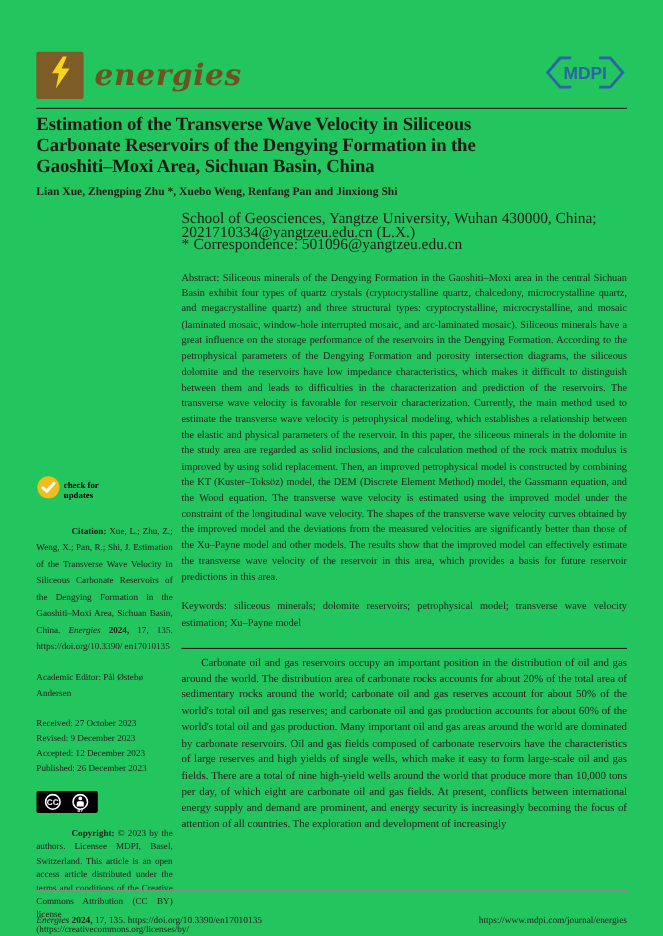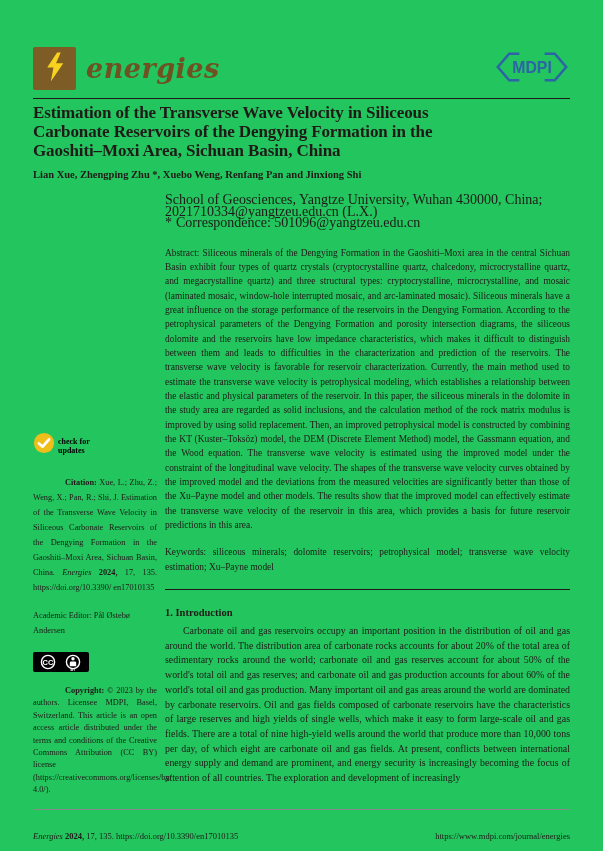--- a/index.html
+++ b/index.html
@@ -150,20 +150,26 @@
       <div class="citation-block">
         <span class="lbl">Citation:</span>
         <span>Xue, L.; Zhu, Z.; Weng, X.; Pan, R.; Shi, J. Estimation of the Transverse Wave Velocity in Siliceous Carbonate Reservoirs of the Dengying Formation in the Gaoshiti–Moxi Area, Sichuan Basin, China.</span>
         <span class="it">Energies</span>
         <span class="bd">2024,</span>
         <span>17, 135. https://doi.org/10.3390/ en17010135</span>
       </div>
 
       <div class="editor-block">Academic Editor: Pål Østebø Andersen</div>
 
+      <div class="dates-block">
+        <div>Received: 27 October 2023</div>
+        <div>Revised: 9 December 2023</div>
+        <div>Accepted: 12 December 2023</div>
+        <div>Published: 26 December 2023</div>
+      </div>
 
       <div class="cc-badge">
         <svg width="56" height="20" viewBox="0 0 56 20">
           <rect x="0" y="0" width="56" height="20" rx="2" fill="#000000"></rect>
           <circle cx="15" cy="10" r="6.6" fill="none" stroke="#ffffff" stroke-width="1.4"></circle>
           <text x="15" y="13" text-anchor="middle" font-family="Liberation Sans, sans-serif" font-weight="bold" font-size="7.5" fill="#ffffff">CC</text>
           <circle cx="40" cy="10" r="6.6" fill="none" stroke="#ffffff" stroke-width="1.4"></circle>
           <circle cx="40" cy="6.8" r="1.7" fill="#ffffff"></circle>
           <path d="M36.8 14.2 v-3.4 a1.4 1.4 0 0 1 1.4 -1.4 h3.6 a1.4 1.4 0 0 1 1.4 1.4 v3.4 z" fill="#ffffff"></path>
           <text x="40" y="19.3" text-anchor="middle" font-family="Liberation Sans, sans-serif" font-weight="bold" font-size="3.6" fill="#ffffff">BY</text>
@@ -191,21 +197,20 @@
         <span>Siliceous minerals of the Dengying Formation in the Gaoshiti–Moxi area in the central Sichuan Basin exhibit four types of quartz crystals (cryptocrystalline quartz, chalcedony, microcrystalline quartz, and megacrystalline quartz) and three structural types: cryptocrystalline, microcrystalline, and mosaic (laminated mosaic, window-hole interrupted mosaic, and arc-laminated mosaic). Siliceous minerals have a great influence on the storage performance of the reservoirs in the Dengying Formation. According to the petrophysical parameters of the Dengying Formation and porosity intersection diagrams, the siliceous dolomite and the reservoirs have low impedance characteristics, which makes it difficult to distinguish between them and leads to difficulties in the characterization and prediction of the reservoirs. The transverse wave velocity is favorable for reservoir characterization. Currently, the main method used to estimate the transverse wave velocity is petrophysical modeling, which establishes a relationship between the elastic and physical parameters of the reservoir. In this paper, the siliceous minerals in the dolomite in the study area are regarded as solid inclusions, and the calculation method of the rock matrix modulus is improved by using solid replacement. Then, an improved petrophysical model is constructed by combining the KT (Kuster–Toksöz) model, the DEM (Discrete Element Method) model, the Gassmann equation, and the Wood equation. The transverse wave velocity is estimated using the improved model under the constraint of the longitudinal wave velocity. The shapes of the transverse wave velocity curves obtained by the improved model and the deviations from the measured velocities are significantly better than those of the Xu–Payne model and other models. The results show that the improved model can effectively estimate the transverse wave velocity of the reservoir in this area, which provides a basis for future reservoir predictions in this area.</span>
       </div>
 
       <div class="keywords">
         <b>Keywords:</b>
         <span>siliceous minerals; dolomite reservoirs; petrophysical model; transverse wave velocity estimation; Xu–Payne model</span>
       </div>
 
       <hr class="divider">
 
-      <div class="sec-heading">1. Introduction</div>
       <p class="body-para">Carbonate oil and gas reservoirs occupy an important position in the distribution of oil and gas around the world. The distribution area of carbonate rocks accounts for about 20% of the total area of sedimentary rocks around the world; carbonate oil and gas reserves account for about 50% of the world's total oil and gas reserves; and carbonate oil and gas production accounts for about 60% of the world's total oil and gas production. Many important oil and gas areas around the world are dominated by carbonate reservoirs. Oil and gas fields composed of carbonate reservoirs have the characteristics of large reserves and high yields of single wells, which make it easy to form large-scale oil and gas fields. There are a total of nine high-yield wells around the world that produce more than 10,000 tons per day, of which eight are carbonate oil and gas fields. At present, conflicts between international energy supply and demand are prominent, and energy security is increasingly becoming the focus of attention of all countries. The exploration and development of increasingly</p>
     </div>
   </div>
 
   <div class="footer">
     <div>
       <span class="it">Energies</span>
       <span class="bd">2024,</span>
       <span>17, 135. https://doi.org/10.3390/en17010135</span>
     </div>

